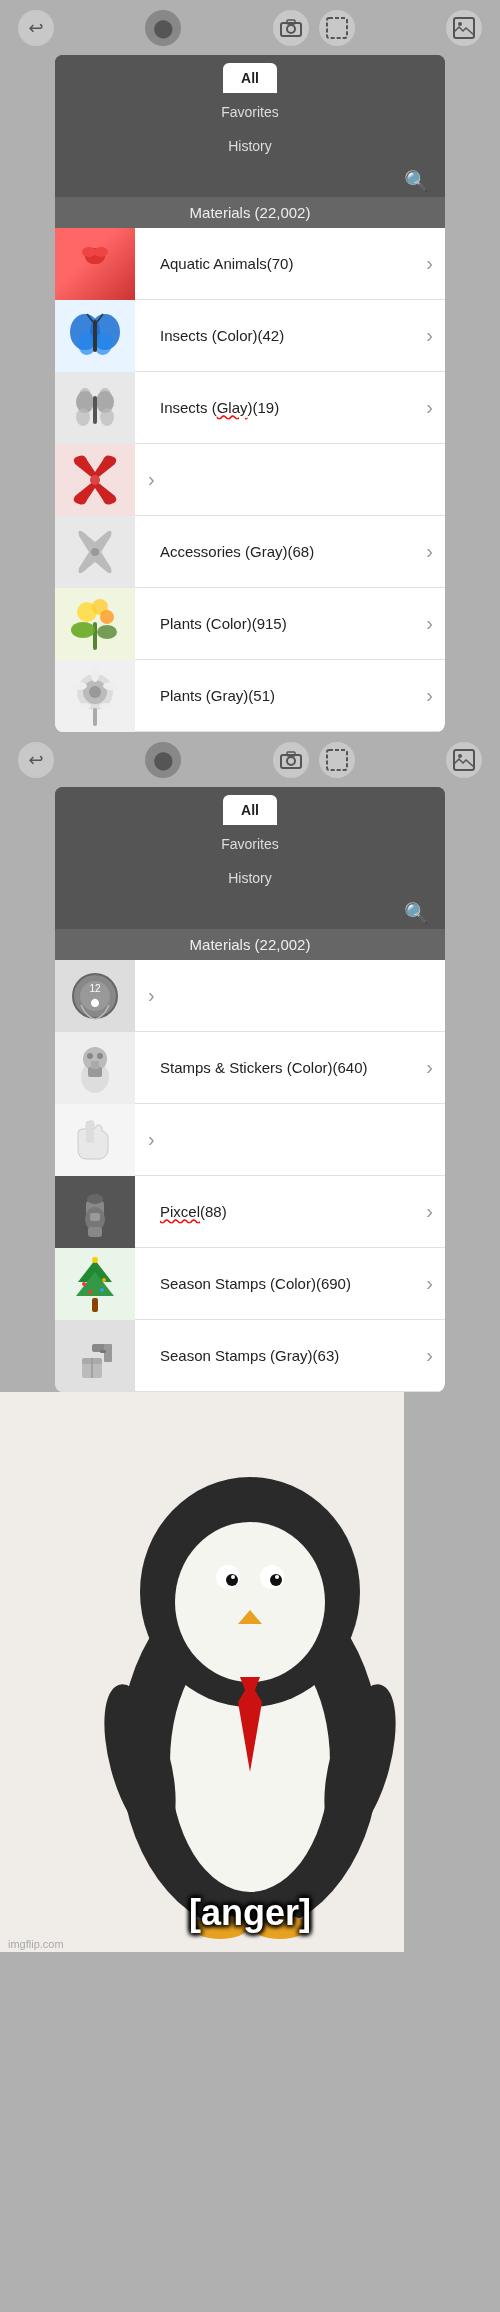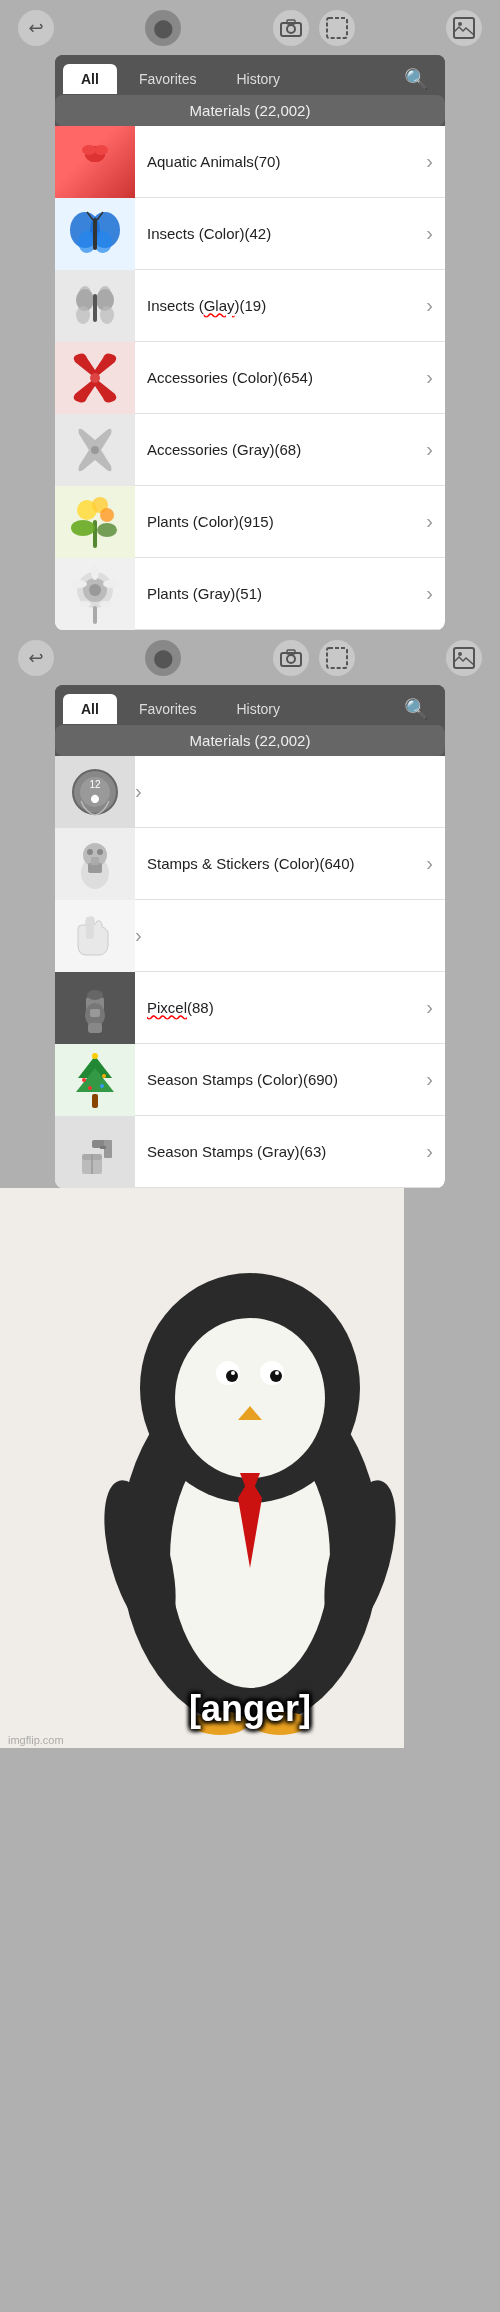--- a/index.html
+++ b/index.html
@@ -48,20 +48,21 @@
       margin-bottom: 0;
     }
 
     
     .tab-bar {
       display: flex;
       align-items: center;
       background: #555;
       padding: 8px 8px 0 8px;
       gap: 4px;
+      flex-direction: column;
     }
     .tab {
       padding: 7px 18px;
       border-radius: 6px 6px 0 0;
       font-size: 14px;
       cursor: pointer;
       color: #ddd;
       background: transparent;
       border: none;
     }
@@ -80,33 +81,33 @@
       padding: 4px 8px;
     }
 
     
     .materials-header {
       background: #666;
       text-align: center;
       padding: 7px 0;
       color: #eee;
       font-size: 15px;
-      border-radius: 8px;
     }
 
     
     .material-list {
       background: #fff;
     }
     .material-item {
       display: flex;
       align-items: center;
       border-bottom: 1px solid #e0e0e0;
       height: 72px;
       cursor: pointer;
+      gap: 13px;
     }
     .material-thumb {
       width: 80px;
       height: 72px;
       background: #ccc;
       flex-shrink: 0;
       display: flex;
       align-items: center;
       justify-content: center;
       font-size: 28px;
@@ -269,21 +270,20 @@
     </div>
 
     <div class="material-item">
       <div class="material-thumb" style="background:#f5e0e0;">
         <svg width="60" height="60" viewBox="0 0 60 60">
           <path d="M30 30 L10 14 Q6 8 14 6 Q20 4 22 10 L30 22 L38 10 Q40 4 46 6 Q54 8 50 14 Z" fill="#cc2222"></path>
           <path d="M30 30 L10 46 Q6 52 14 54 Q20 56 22 50 L30 38 L38 50 Q40 56 46 54 Q54 52 50 46 Z" fill="#cc2222"></path>
           <ellipse cx="30" cy="30" rx="5" ry="5" fill="#dd4444"></ellipse>
         </svg>
       </div>
-      <div class="material-label">Accessories (Color)(654)</div>
       <div class="material-arrow">›</div>
     </div>
 
     <div class="material-item">
       <div class="material-thumb" style="background:#e8e8e8;">
         <svg width="60" height="60" viewBox="0 0 60 60">
           <path d="M18 10 Q12 6 14 14 L24 30 L14 46 Q12 54 18 50 L30 40 L42 50 Q48 54 46 46 L36 30 L46 14 Q48 6 42 10 L30 20 Z" fill="#bbb"></path>
           <circle cx="30" cy="30" r="4" fill="#999"></circle>
         </svg>
       </div>

